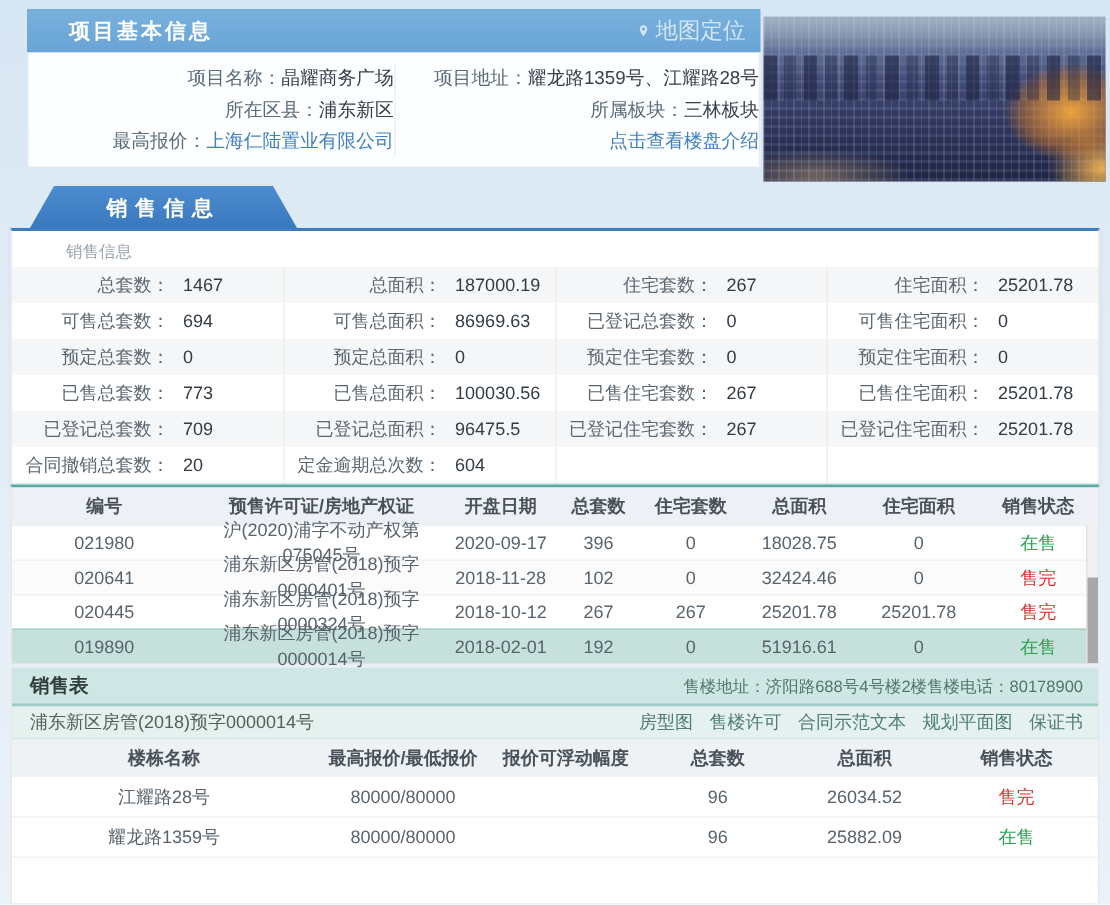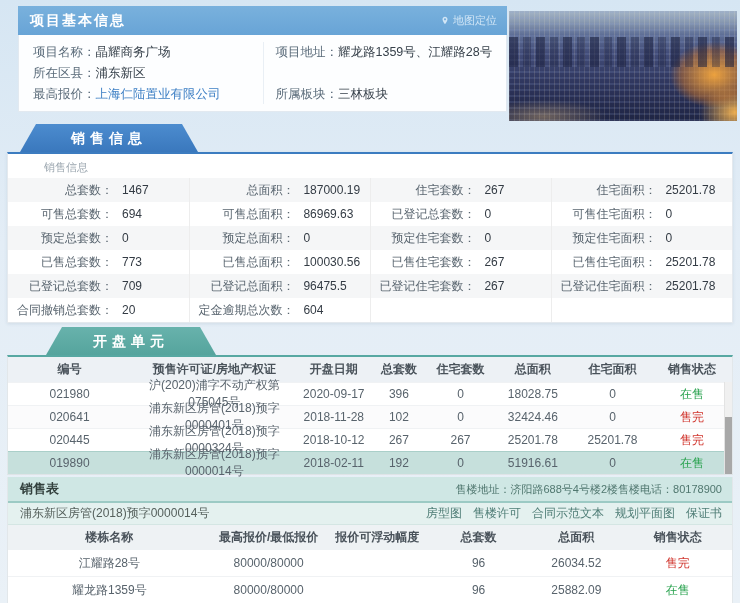--- a/index.html
+++ b/index.html
@@ -1,26 +1,26 @@
 <!DOCTYPE html>
 <html><head>
 <meta charset="utf-8">
 <style>
   * { margin:0; padding:0; box-sizing:border-box; }
   html,body { width:740px; height:603px; overflow:hidden; }
   body { font-family:"Liberation Sans","DejaVu Sans",sans-serif; background:linear-gradient(180deg,#d6e6f3 0%,#e3edf6 40%,#eaf1f7 100%); position:relative; }
   .page { width:740px; height:603px; position:relative; }
 
   
-  .proj-header { margin:6px 0 0 18px; width:489px; height:29px; background:linear-gradient(180deg,#79b1dd,#68a4d6); display:flex; align-items:center; justify-content:space-between; padding:0 10px 0 12px; }
+  .proj-header { margin:6px 0 0 18px; width:489px; height:29px; background:linear-gradient(180deg,#79b1dd,#68a4d6); display:flex; align-items:center; justify-content:space-between; padding:0 10px 0 28px; }
   .proj-title { color:#fff; font-size:14px; font-weight:bold; letter-spacing:2px; }
-  .map-link { color:#d2e6f6; font-size:11px; display:flex; align-items:center; gap:3px; cursor:pointer; }
+  .map-link { color:#d2e6f6; font-size:15px; display:flex; align-items:center; gap:3px; cursor:pointer; }
   .map-link svg { width:10px; height:12px; fill:#d2e6f6; }
   .proj-panel { margin-left:18px; width:489px; height:77px; background:#fdfeff; border:1px solid #e2e9f0; border-top:none; display:flex; padding:7px 0; }
-  .proj-col { width:50%; padding-left:14px; display:flex; flex-direction:column; justify-content:space-between; }
+  .proj-col { width:50%; padding-left:14px; display:flex; flex-direction:column; justify-content:space-between;align-items:flex-end; }
   .proj-col + .proj-col { border-left:1px solid #e9eff5; padding-left:12px; }
   .proj-row { font-size:12.5px; height:20px; line-height:20px; white-space:nowrap; }
   .proj-label { color:#5a6b7a; }
   .proj-value { color:#37414b; }
   .blue-link { color:#3f80c5; cursor:pointer; }
 
   
   .photo { position:absolute; top:5px; right:3px; width:228px; height:110px; overflow:hidden;
     background:
       radial-gradient(ellipse 26% 40% at 90% 58%, rgba(246,167,60,.95), rgba(214,120,35,.45) 55%, transparent 75%),
@@ -90,20 +90,21 @@
   </div>
   <div class="proj-panel">
     <div class="proj-col">
       <div class="proj-row"><span class="proj-label">项目名称：</span><span class="proj-value">晶耀商务广场</span></div>
       <div class="proj-row"><span class="proj-label">所在区县：</span><span class="proj-value">浦东新区</span></div>
       <div class="proj-row"><span class="proj-label">最高报价：</span><span class="blue-link">上海仁陆置业有限公司</span></div>
     </div>
     <div class="proj-col">
       <div class="proj-row"><span class="proj-label">项目地址：</span><span class="proj-value">耀龙路1359号、江耀路28号</span></div>
       <div class="proj-row"><span class="proj-label">所属板块：</span><span class="proj-value">三林板块</span></div>
+      <div class="proj-row"><span class="blue-link">点击查看楼盘介绍</span></div>
     </div>
   </div>
   <div class="photo"></div>
 
   <div class="tab tab-blue">销售信息</div>
   <div class="si-panel">
     <div class="si-sublabel">销售信息</div>
     <div>
       <div class="si-row">
         <div class="si-pair">
@@ -209,21 +210,20 @@
             <span class="si-value"></span>
           </div>
         <div class="si-pair">
             <span class="si-label"></span>
             <span class="si-value"></span>
           </div>
       </div>
     </div>
   </div>
 
-  <div class="tab tab-teal">开盘单元</div>
   <div class="ou-panel">
     <div class="ou-row ou-head">
       <div class="c1">编号</div>
       <div class="c2">预售许可证/房地产权证</div>
       <div class="c3">开盘日期</div>
       <div class="c4">总套数</div>
       <div class="c5">住宅套数</div>
       <div class="c6">总面积</div>
       <div class="c7">住宅面积</div>
       <div class="c8">销售状态</div>
@@ -254,21 +254,21 @@
       <div class="c3">2018-10-12</div>
       <div class="c4">267</div>
       <div class="c5">267</div>
       <div class="c6">25201.78</div>
       <div class="c7">25201.78</div>
       <div class="c8 st-red">售完</div>
     </div>
     <div class="ou-row ou-data selected">
       <div class="c1">019890</div>
       <div class="c2">浦东新区房管(2018)预字0000014号</div>
-      <div class="c3">2018-02-11</div>
+      <div class="c3">2018-02-01</div>
       <div class="c4">192</div>
       <div class="c5">0</div>
       <div class="c6">51916.61</div>
       <div class="c7">0</div>
       <div class="c8 st-green">在售</div>
     </div>
     <div class="ou-scroll">
         <div class="ou-thumb"></div>
       </div>
   </div>

